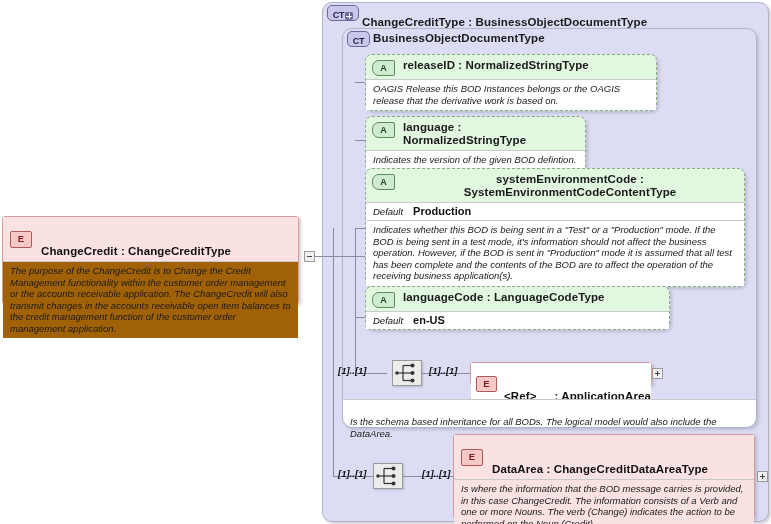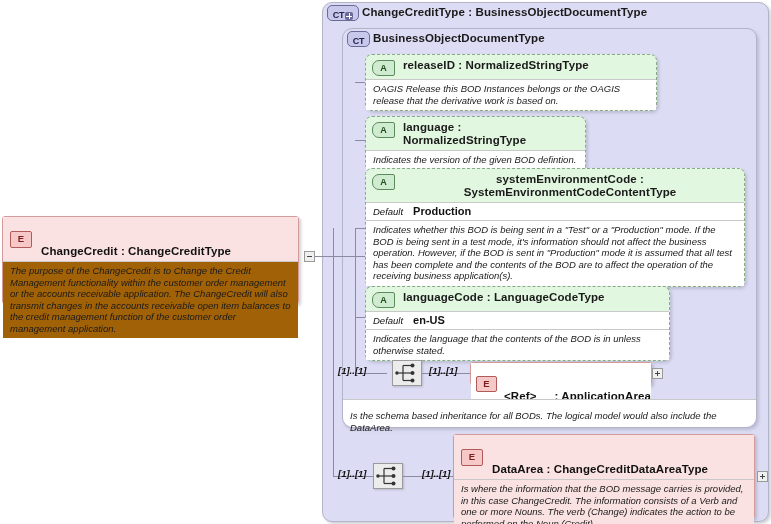--- a/index.html
+++ b/index.html
@@ -234,34 +234,34 @@
   }
 
   .line { position: absolute; background: #8a8aa0; }
   .line.h { height: 1px; }
   .line.v { width: 1px; }
 
   .inherit-note {
     position: absolute;
     background: #ffffff;
     border-top: 1px solid #c9c9c9;
-    padding: 10px 7px 4px 7px;
+    padding: 16px 7px 4px 7px;
     box-sizing: border-box;
   }
 </style>
 </head>
 <body>
 
 <div class="abs" id="ct-outer"></div>
 
 <div class="ct-badge" style="left:327px; top:5px; width:30px;">
   <span>CT</span>
     <span class="plus"></span>
 </div>
-<div class="ct-title" style="left:362px; top:6px;">ChangeCreditType : BusinessObjectDocumentType</div>
+<div class="ct-title" style="left:362px; top:16px;">ChangeCreditType : BusinessObjectDocumentType</div>
 
 <div class="abs" id="ct-inner"></div>
 
 <div class="ct-badge" style="left:347px; top:31px; width:21px;">
   <span>CT</span>
 </div>
 <div class="ct-title" style="left:373px; top:32px;">BusinessObjectDocumentType</div>
 
 <div class="line h" style="left:310px; top:256px; width:86px;"></div>
 <div class="line v" style="left:333px; top:228px; height:248px;"></div>
@@ -320,23 +320,20 @@
 </div>
 
 <div class="attr-box" style="left:365px; top:286px; width:305px;">
   <div class="attr-head">
     <div class="a-badge">A</div>
     <div class="attr-name">languageCode : LanguageCodeType</div>
   </div>
   <div class="attr-default">
     <span class="d-label">Default</span>
     <span class="d-value">en-US</span>
-  </div>
-  <div class="attr-body">
-    <div class="doc-text">Indicates the language that the contents of the BOD is in unless otherwise stated.</div>
   </div>
 </div>
 
 <div class="card" style="left:338px; top:365px;">[1]..[1]</div>
 
 <div class="seq-icon" style="left:392px; top:360px;">
   <svg width="28" height="24" viewBox="0 0 28 24">
     <circle cx="4" cy="12" r="1.8" fill="#333"></circle>
     <line x1="5.5" y1="12" x2="10" y2="12" stroke="#333" stroke-width="1.2"></line>
     <line x1="10" y1="4.5" x2="10" y2="19.5" stroke="#333" stroke-width="1.2"></line>

